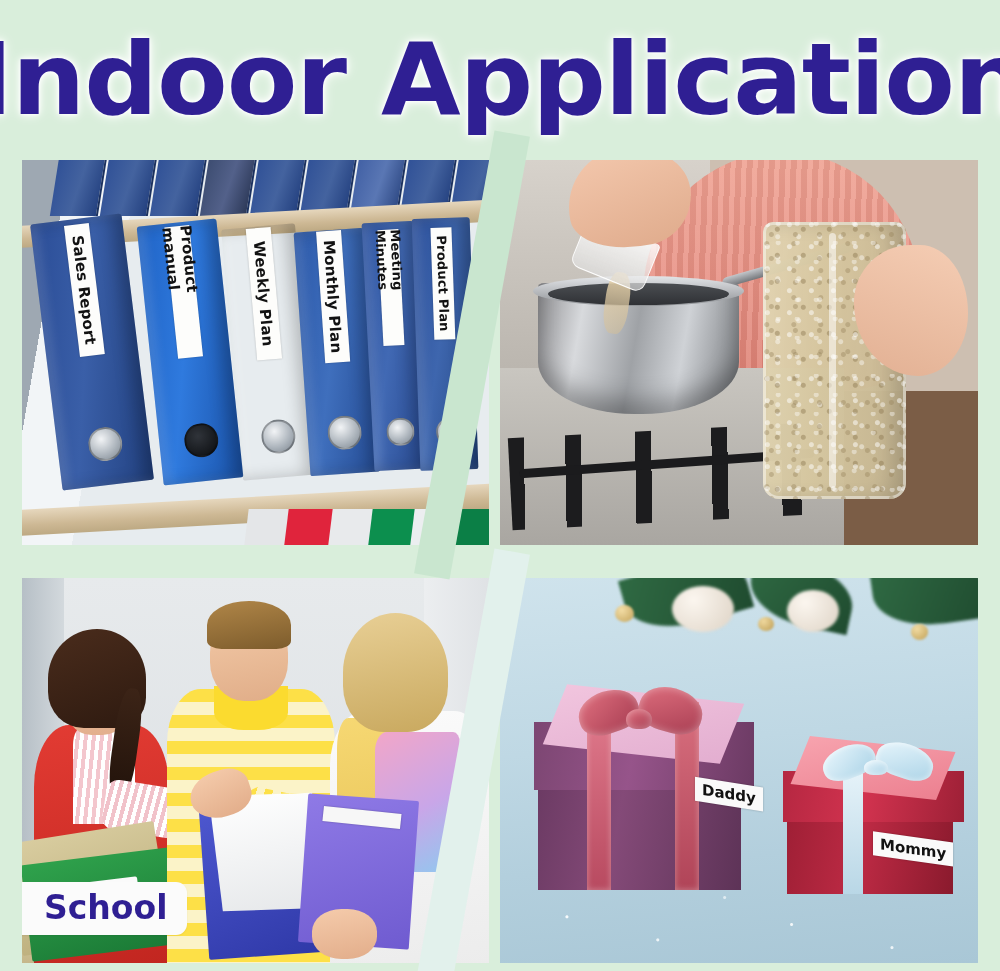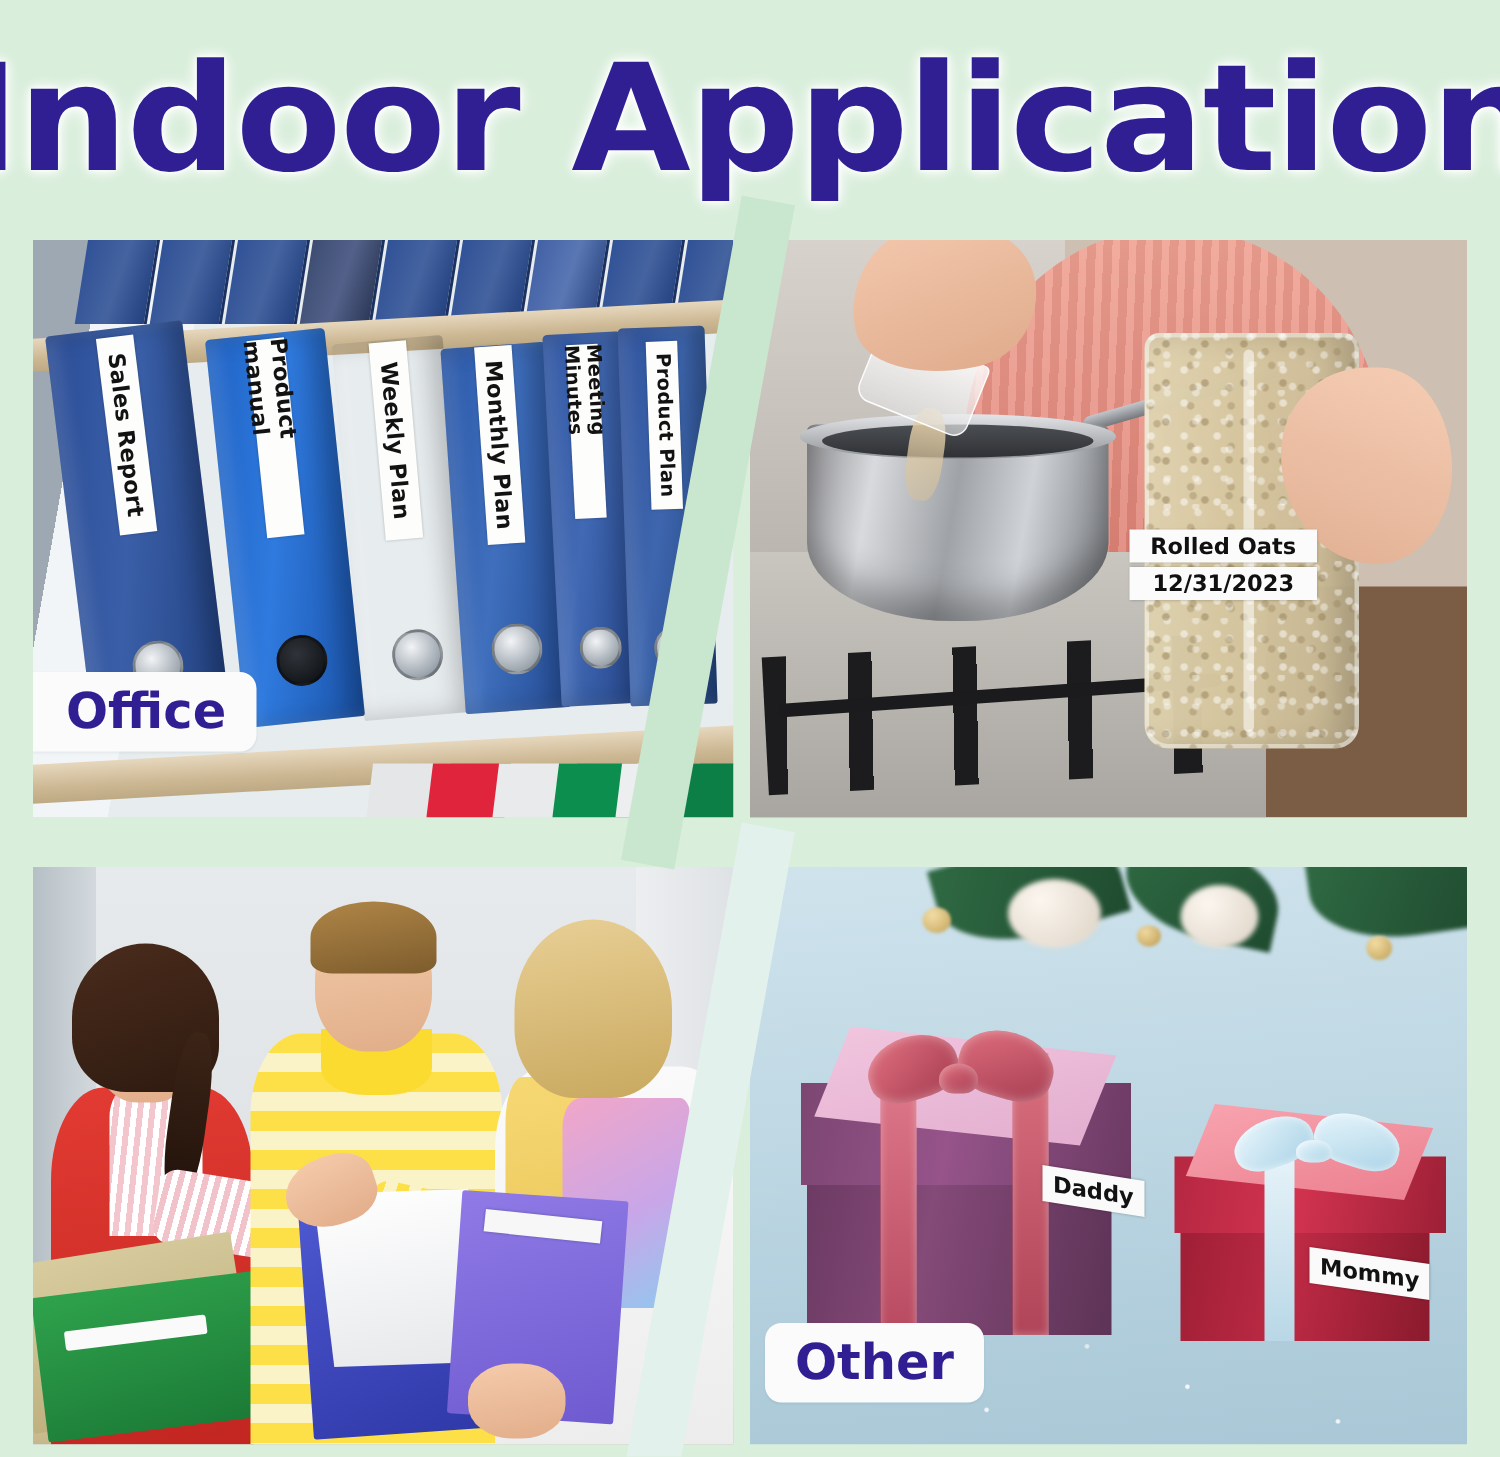--- a/index.html
+++ b/index.html
@@ -375,21 +375,20 @@
         <div class="bottom-bins">
           <i class="bb" style="left:0;background:#e4e6e8;"></i>
           <i class="bb" style="left:40px;background:#e0243c;"></i>
           <i class="bb" style="left:84px;background:#e8eaec;"></i>
           <i class="bb" style="left:124px;background:#0c8f4e;"></i>
           <i class="bb" style="left:166px;background:#eceef0;"></i>
           <i class="bb" style="left:206px;background:#0b7f46;"></i>
         </div>
       </div>
 
-      <div class="badge badge-office">Office</div>
     </div>
 
     <div class="panel panel-right">
       <div class="photo p-home">
         <div class="h-stoveback"></div>
         <div class="h-person"></div>
         <div class="h-counter"></div>
         <div class="h-stove"></div>
         <div class="h-grate"></div>
         <div class="h-grate2"></div>
@@ -398,24 +397,20 @@
         <div class="h-pot-rim"></div>
         <div class="h-pot-in"></div>
         <div class="h-pour"></div>
         <div class="h-scoop"></div>
         <div class="h-hand-l"></div>
 
         <div class="h-jar">
           <span class="h-jar-shine"></span>
         </div>
         <div class="h-hand-r"></div>
-        <div class="h-jar-lbl" style="right:21%;left:auto;width:26%;">
-          <div>Rolled Oats</div>
-          <div>12/31/2023</div>
-        </div>
       </div>
 
     </div>
 
     <div class="divider divider-top"></div>
   </div>
 
   <div class="row row-bottom">
 
     <div class="panel panel-left">
@@ -460,20 +455,21 @@
         <div class="s-book">
           <span class="covL"></span>
           <span class="pg"></span>
           <span class="covR"></span>
           <span class="lbl"></span>
         </div>
         <div class="s-hand1"></div>
         <div class="s-hand2"></div>
       </div>
 
+      <div class="badge badge-school">School</div>
     </div>
 
     <div class="panel panel-right">
       <div class="photo p-other">
         <div class="o-sparkle"></div>
 
         <div class="o-fir o-f1"></div>
         <div class="o-fir o-f2"></div>
         <div class="o-fir o-f3"></div>
         <div class="o-cone" style="left:36%;top:2%;width:13%;height:12%;"></div>
@@ -503,19 +499,18 @@
           <span class="ribV"></span>
           <span class="bow">
             <i class="bl"></i>
               <i class="br"></i>
               <i class="bc"></i>
           </span>
           <span class="o-lblB">Mommy</span>
         </div>
       </div>
 
-      <div class="badge badge-other">Other</div>
     </div>
 
     <div class="divider divider-bottom"></div>
   </div>
 
 </div>
 
 </body></html>

